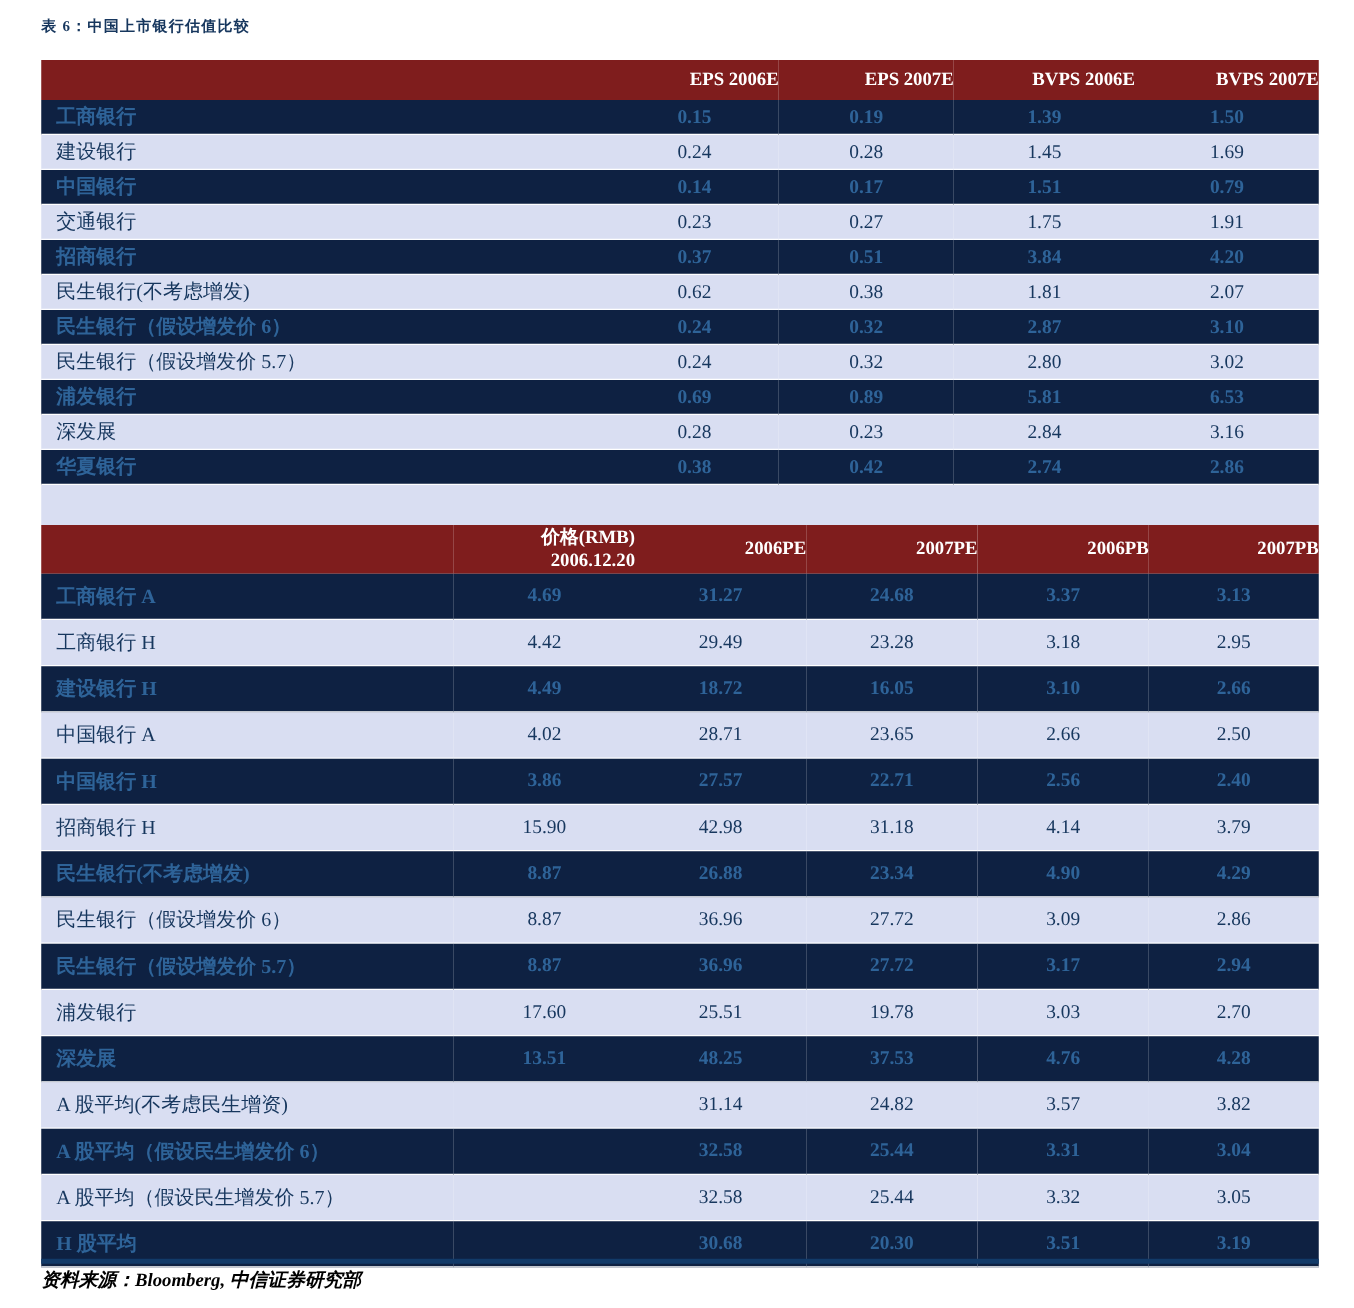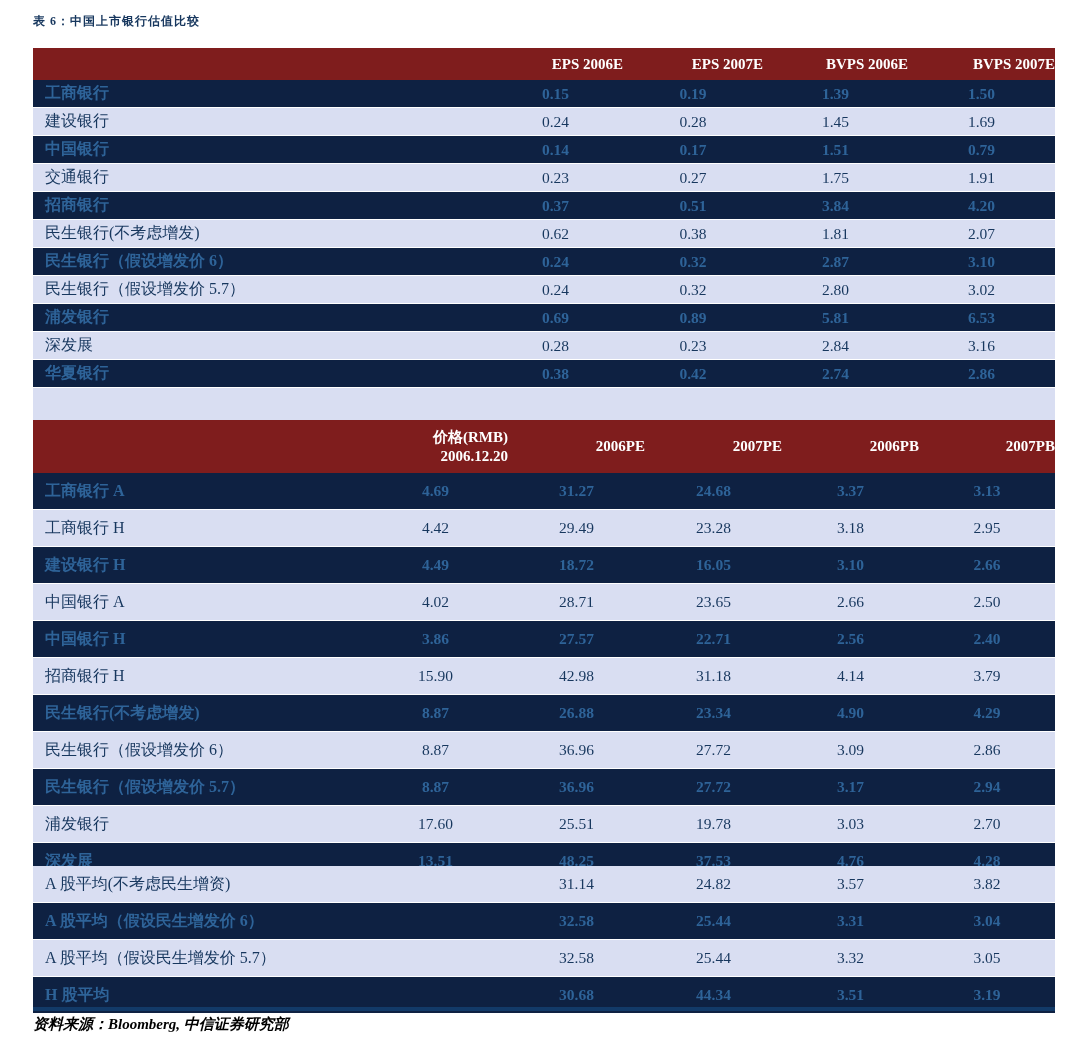--- a/index.html
+++ b/index.html
@@ -9,21 +9,21 @@
        color:#17375e;letter-spacing:1px;}
   table{position:absolute;left:33px;width:1022px;border-collapse:separate;border-spacing:0;
        table-layout:fixed;}
   #t1{top:48px;}
   #t2{top:420px;}
   #t3{top:866px;}
   th,td{padding:0;overflow:hidden;white-space:nowrap;}
   thead th{background:#7f1d1d;color:#ffffff;font-size:15px;font-weight:bold;
        text-align:right;vertical-align:middle;white-space:pre-line;line-height:19px;}
   #t1 thead tr{height:32px;}
-  #t2 thead tr{height:53px;}
+  #t2 thead tr{height:39px;}
   #t1 tbody tr{height:28px;}
   #t2 tbody tr,#t3 tbody tr{height:37px;}
   td{border-bottom:1px solid #ffffff;vertical-align:middle;font-size:16px;}
   td.lbl{text-align:left;padding-left:12px;}
   td.val{text-align:center;font-size:15.5px;}
   tr.dark td{background:#0e2142;color:#2e6398;font-weight:bold;}
   tr.light td{background:#d9def2;color:#17375e;font-weight:normal;}
   tr.spacer td{background:#d9def2;height:32px;border-bottom:none;}
   #t1 tbody tr.spacer{height:32px;}
   .bottom-rule{position:absolute;left:33px;top:1007px;width:1022px;height:4px;
@@ -290,21 +290,21 @@
         <td class="val"></td>
         <td class="val">32.58</td>
         <td class="val">25.44</td>
         <td class="val">3.32</td>
         <td class="val">3.05</td>
       </tr>
       <tr class="dark">
         <td class="lbl">H 股平均</td>
         <td class="val"></td>
         <td class="val">30.68</td>
-        <td class="val">44.34</td>
+        <td class="val">20.30</td>
         <td class="val">3.51</td>
         <td class="val">3.19</td>
       </tr>
     </tbody>
 </table>
 
 <div class="bottom-rule"></div>
 <div class="source-note">资料来源：Bloomberg, 中信证券研究部</div>
 
 </body></html>

